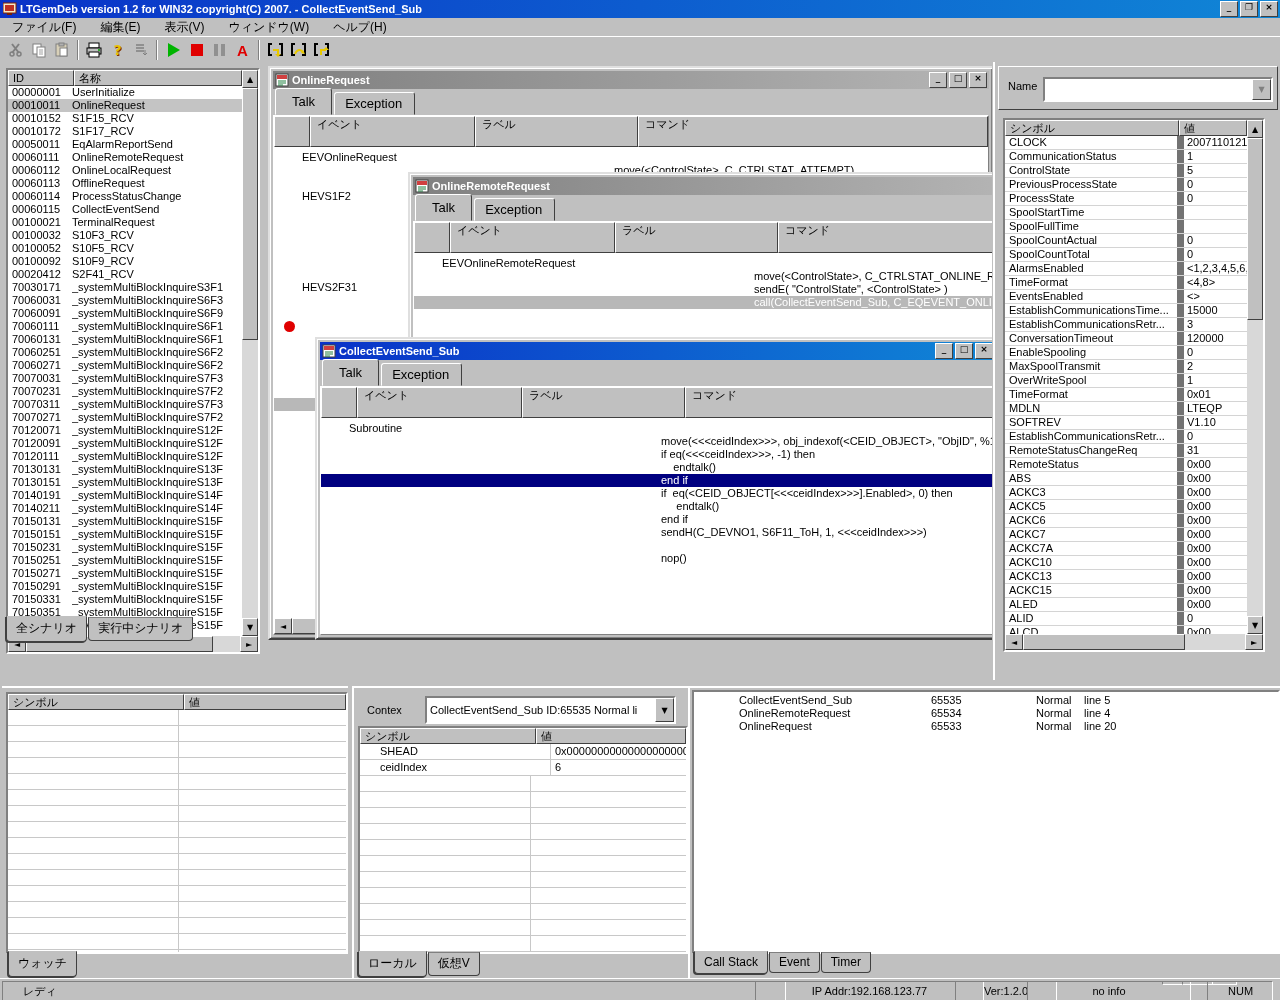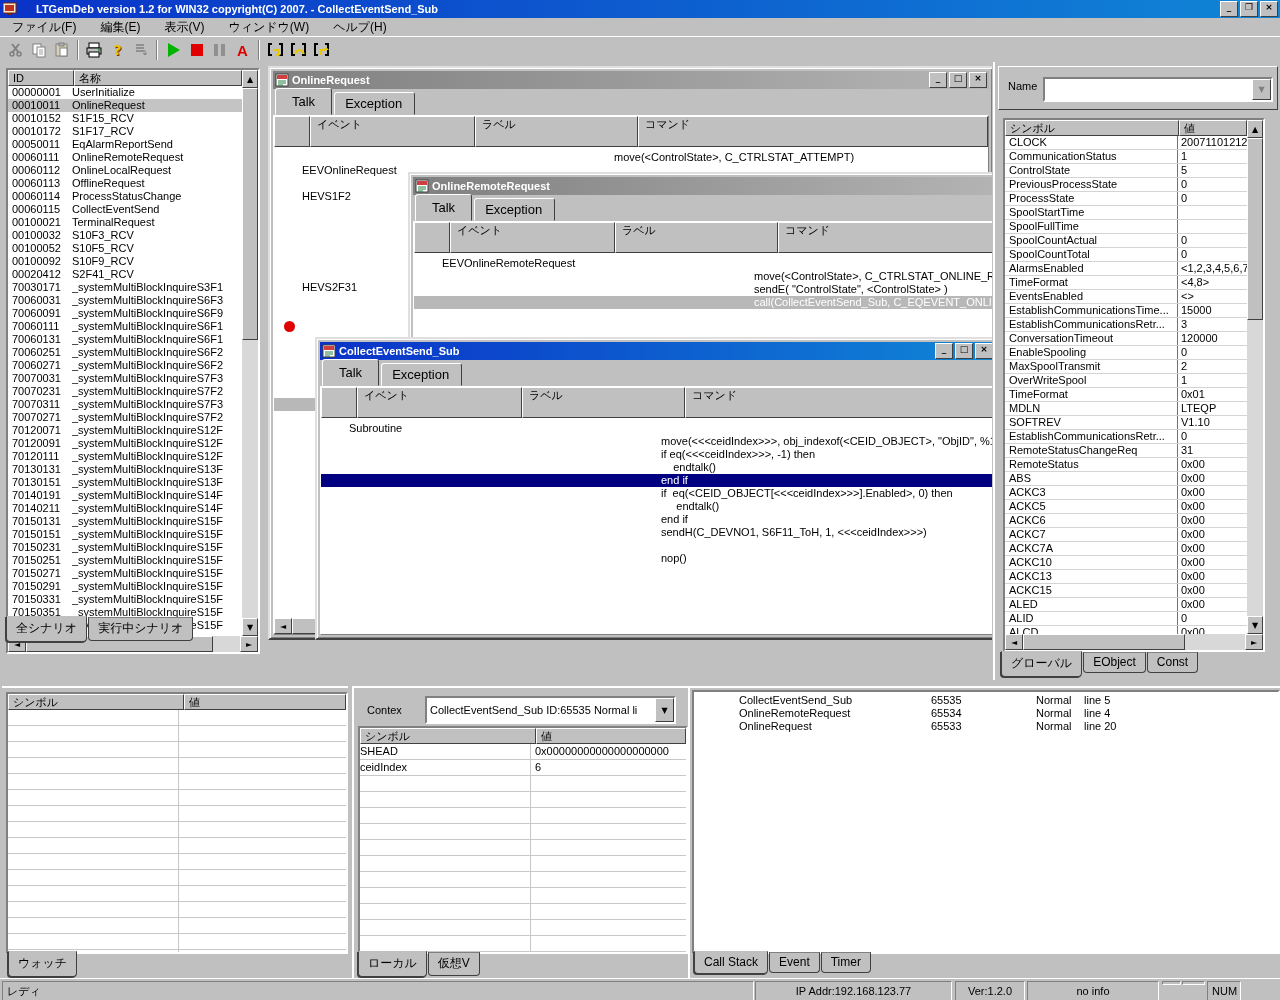--- a/index.html
+++ b/index.html
@@ -58,49 +58,49 @@
         border-radius:0 0 4px 4px;margin-right:1px;font-size:12px;vertical-align:top}
   .btab.active{border-top:1px solid #c0c0c0;padding-top:3px;padding-bottom:4px;position:relative;top:-1px;background:#c0c0c0;
         border-left-color:#404040;box-shadow:-1px 1px 0 #404040}
   
   .slrow{height:13px;display:flex;line-height:13px;white-space:pre}
   .slrow .c1{width:60px;padding-left:4px;flex:0 0 auto}
   .slrow .c2{flex:1;overflow:hidden}
   .slrow.sel{background:#c4c4c4}
   
   .srow{height:13px;display:flex;line-height:12px;border-bottom:1px solid #d4d4d4;white-space:pre}
-  .srow .sn{width:168px;padding-left:4px;border-right:1px solid #737373;overflow:hidden;flex:0 0 auto}
+  .srow .sn{width:168px;padding-left:4px;border-right:7px solid #737373;overflow:hidden;flex:0 0 auto}
   .srow .sv{flex:1;padding-left:3px;overflow:hidden}
   
   .crow{height:15px;display:flex;line-height:14px;border-bottom:1px solid #c8c8c8;white-space:pre}
-  .crow .sn{width:170px;padding-left:0;border-right:1px solid #c8c8c8;overflow:hidden;flex:0 0 auto}
+  .crow .sn{width:170px;padding-left:20px;border-right:1px solid #c8c8c8;overflow:hidden;flex:0 0 auto}
   .crow .sv{flex:1;padding-left:4px;overflow:hidden}
   
   .ksrow{height:13px;display:flex;line-height:13px;white-space:pre}
   .ksrow .k0{width:45px;flex:0 0 auto}
   .ksrow .k1{width:192px;flex:0 0 auto;overflow:hidden}
   .ksrow .k2{width:105px;flex:0 0 auto}
   .ksrow .k3{width:48px;flex:0 0 auto}
   .ksrow .k4{flex:1}
-  .sbar{border:1px solid;border-color:#808080 #fff #fff #808080;line-height:16px;padding:1px 4px;overflow:hidden;white-space:nowrap}
+  .sbar{border:1px solid;border-color:#808080 #fff #fff #808080;line-height:16px;padding:1px 20px;overflow:hidden;white-space:nowrap}
   .combo{background:#fff;border:2px solid;border-color:#808080 #fff #fff #808080;display:flex;align-items:center}
   .combo .cb-text{flex:1;padding-left:3px;white-space:nowrap;overflow:hidden;line-height:16px}
   .combo .cb-btn{width:17px;align-self:stretch;background:#c0c0c0;border:1px solid;border-color:#fff #404040 #404040 #fff;
                  display:flex;align-items:center;justify-content:center;font:8px "DejaVu Sans",sans-serif}
 </style>
 </head>
 <body>
 
 <div class="abs titlebar">
   <svg class="abs" style="left:3px;top:2px" width="14" height="14">
     <rect x="0" y="1" width="13" height="10" fill="#f4e8c8" stroke="#802000"></rect>
     <rect x="2" y="3" width="9" height="6" fill="#c03020"></rect>
     <rect x="4" y="11" width="5" height="2" fill="#802000"></rect>
   </svg>
-  <span class="cap" style="margin-left:36px">LTGemDeb version 1.2 for WIN32 copyright(C) 2007. - CollectEventSend_Sub</span>
+  <span class="cap" style="margin-left:20px">LTGemDeb version 1.2 for WIN32 copyright(C) 2007. - CollectEventSend_Sub</span>
   <span style="flex:1"></span>
   <span class="tbbtn">_</span>
   <span class="tbbtn">❐</span>
   <span class="tbbtn" style="margin-right:2px">×</span>
 </div>
 
 <div class="abs menubar">
   <span class="menu-item">ファイル(F)</span>
   <span class="menu-item">編集(E)</span>
   <span class="menu-item">表示(V)</span>
@@ -405,29 +405,29 @@
       <div class="thead">
         <span class="hg"></span>
         <span class="hev">イベント</span>
         <span class="hlb">ラベル</span>
         <span class="hcm">コマンド</span>
       </div>
       <div class="rows" style="padding-top:4px">
 
       <div class="trow">
             <span class="gut"></span>
+            <span class="cev">EEVOnlineRequest</span>
+            <span class="clb"></span>
+            <span class="ccmd"></span>
+          </div>
+          <div class="trow">
+            <span class="gut"></span>
             <span class="cev"></span>
             <span class="clb"></span>
             <span class="ccmd">move(&lt;ControlState&gt;, C_CTRLSTAT_ATTEMPT)</span>
-          </div>
-          <div class="trow">
-            <span class="gut"></span>
-            <span class="cev">EEVOnlineRequest</span>
-            <span class="clb"></span>
-            <span class="ccmd"></span>
           </div>
           <div class="trow">
             <span class="gut"></span>
             <span class="cev"></span>
             <span class="clb"></span>
             <span class="ccmd">sendH(C_DEVNO1, S1F1_ToH, 1)</span>
           </div>
           <div class="trow">
             <span class="gut"></span>
             <span class="cev">HEVS1F2</span>
@@ -856,23 +856,20 @@
         <span class="sbtn glyph" style="height:16px">▼</span>
       </div>
     </div>
     <div style="height:16px;flex:0 0 auto;display:flex">
       <span class="sbtn glyph" style="width:16px">◄</span>
       <span class="sthumb" style="width:160px"></span>
       <span class="strack" style="flex:1"></span>
       <span class="sbtn glyph" style="width:16px">►</span>
     </div>
   </div>
-  <div class="abs" style="left:6px;top:590px">
-    <span class="btab active">グローバル</span><span class="btab">EObject</span><span class="btab">Const</span>
-  </div>
 </div>
 
 <div class="abs" style="left:2px;top:686px;width:346px;height:290px;border-top:2px solid #fff">
   <div class="abs sunken2" style="left:4px;top:4px;width:338px;height:258px;display:flex;flex-direction:column;overflow:hidden">
     <div class="phead">
       <span style="width:170px;flex:0 0 auto">シンボル</span>
       <span style="flex:1">値</span>
     </div>
     <div style="flex:1;background:#fff;overflow:hidden">
         <div class="erow">

